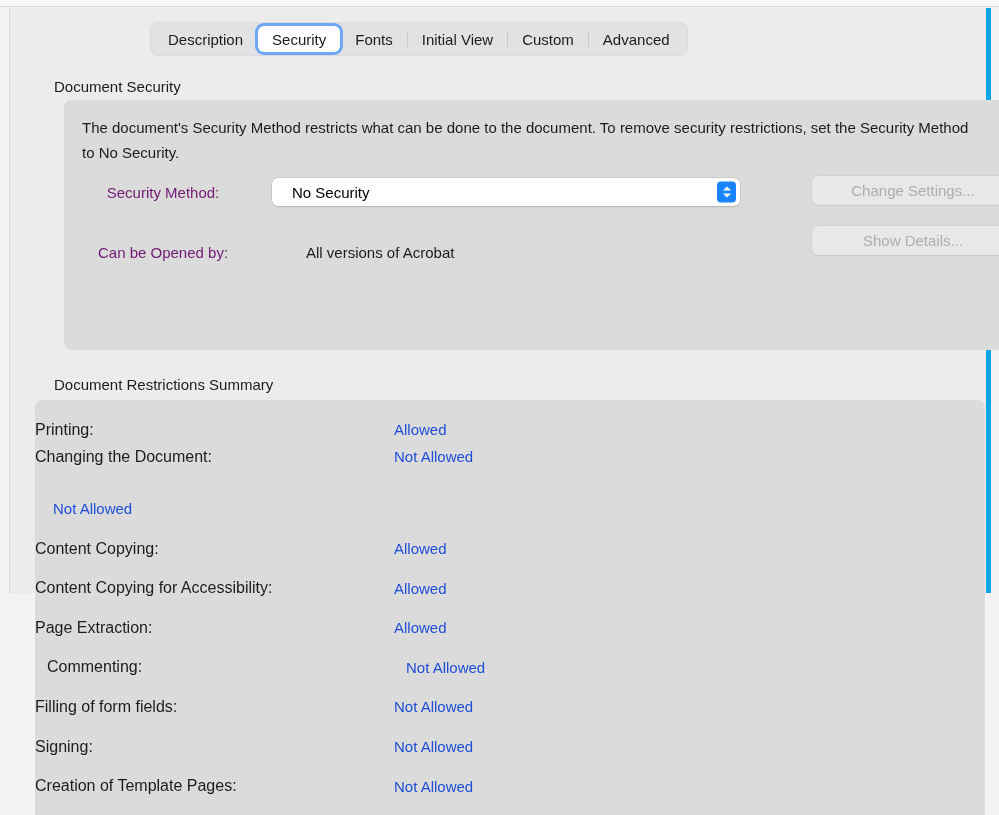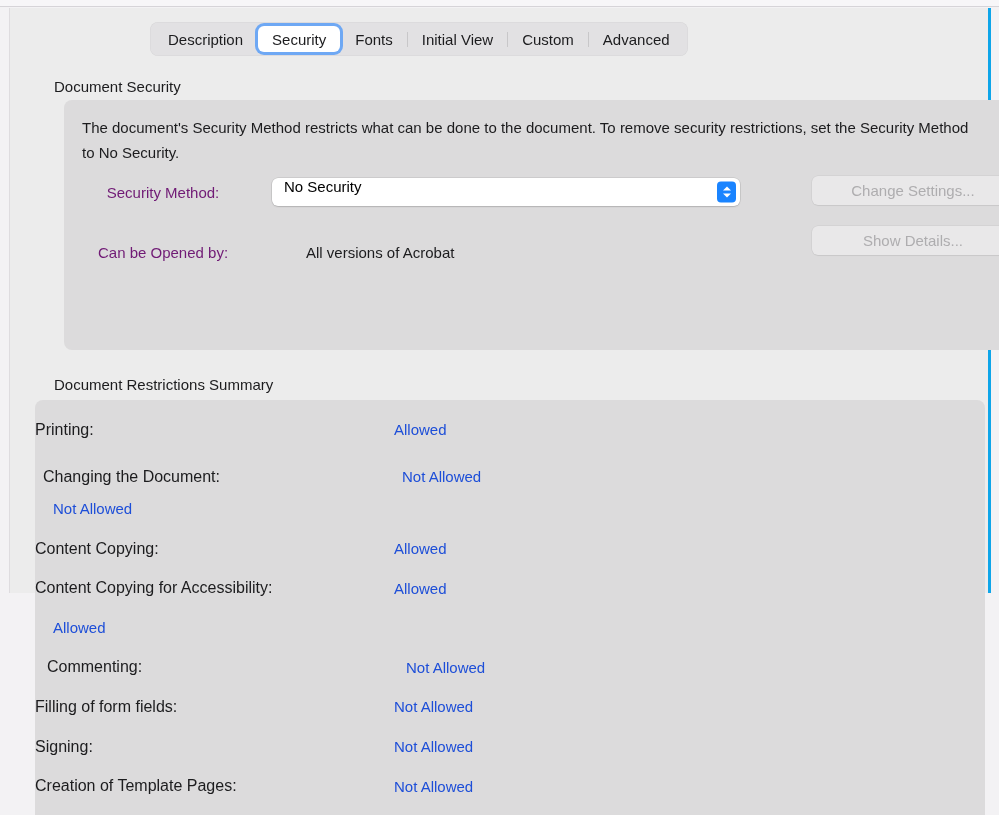--- a/index.html
+++ b/index.html
@@ -28,21 +28,21 @@
     border-bottom: 1px solid #d6d4d8;
   }
 
   
   .window {
     position: absolute;
     left: 9px; top: 8px;
     width: 982px; height: 585px;
     background: #ececec;
     border-left: 1px solid #dedcdf;
-    border-right: 3px solid #0ea5e9;
+    border-right: 5px solid #0ea5e9;
   }
 
   
   .tabbar {
     position: absolute;
     left: 140px; top: 14px;
     height: 34px;
     background: #e2e1e3;
     border-radius: 8px;
     display: flex;
@@ -138,22 +138,24 @@
   }
 
   
   .popup {
     position: relative;
     width: 468px;
     height: 28px;
     background: #ffffff;
     border-radius: 6px;
     display: flex;
+    align-items: center;
     box-shadow: 0 0 0 0.5px rgba(0,0,0,0.14), 0 1px 1.5px rgba(0,0,0,0.12);
     cursor: default;
+    padding-left: 8px;
   }
   .popup-value {
     font-size: 15px;
     color: #000;
     padding-left: 12px;
     white-space: nowrap;
   }
   .popup-arrows {
     position: absolute;
     right: 4px; top: 50%;
@@ -266,36 +268,37 @@
     </div>
 
     <div class="section-title" id="sec-title-restrictions">Document Restrictions Summary</div>
 
     <div class="panel" id="panel-restrictions">
       <div id="restr-list">
           <div class="restr-row" style="top: 10px;">
             <div class="restr-label">Printing:</div>
             <div class="restr-value">Allowed</div>
           </div>
-          <div class="restr-row" style="top: 57px; padding-left: 8px;">
+          <div class="restr-row" style="top: 37px;">
             <div class="restr-label">Changing the Document:</div>
             <div class="restr-value">Not Allowed</div>
           </div>
           <div class="restr-row" style="top: 89.2px;">
             <div class="restr-value">Not Allowed</div>
           </div>
           <div class="restr-row" style="top: 128.8px;">
             <div class="restr-label">Content Copying:</div>
             <div class="restr-value">Allowed</div>
           </div>
           <div class="restr-row" style="top: 168.4px;">
             <div class="restr-label">Content Copying for Accessibility:</div>
             <div class="restr-value">Allowed</div>
           </div>
           <div class="restr-row" style="top: 208px;">
+            <div class="restr-label">Page Extraction:</div>
             <div class="restr-value">Allowed</div>
           </div>
           <div class="restr-row" style="top: 247.6px; padding-left: 12px;">
             <div class="restr-label">Commenting:</div>
             <div class="restr-value">Not Allowed</div>
           </div>
           <div class="restr-row" style="top: 287.2px;">
             <div class="restr-label">Filling of form fields:</div>
             <div class="restr-value">Not Allowed</div>
           </div>

